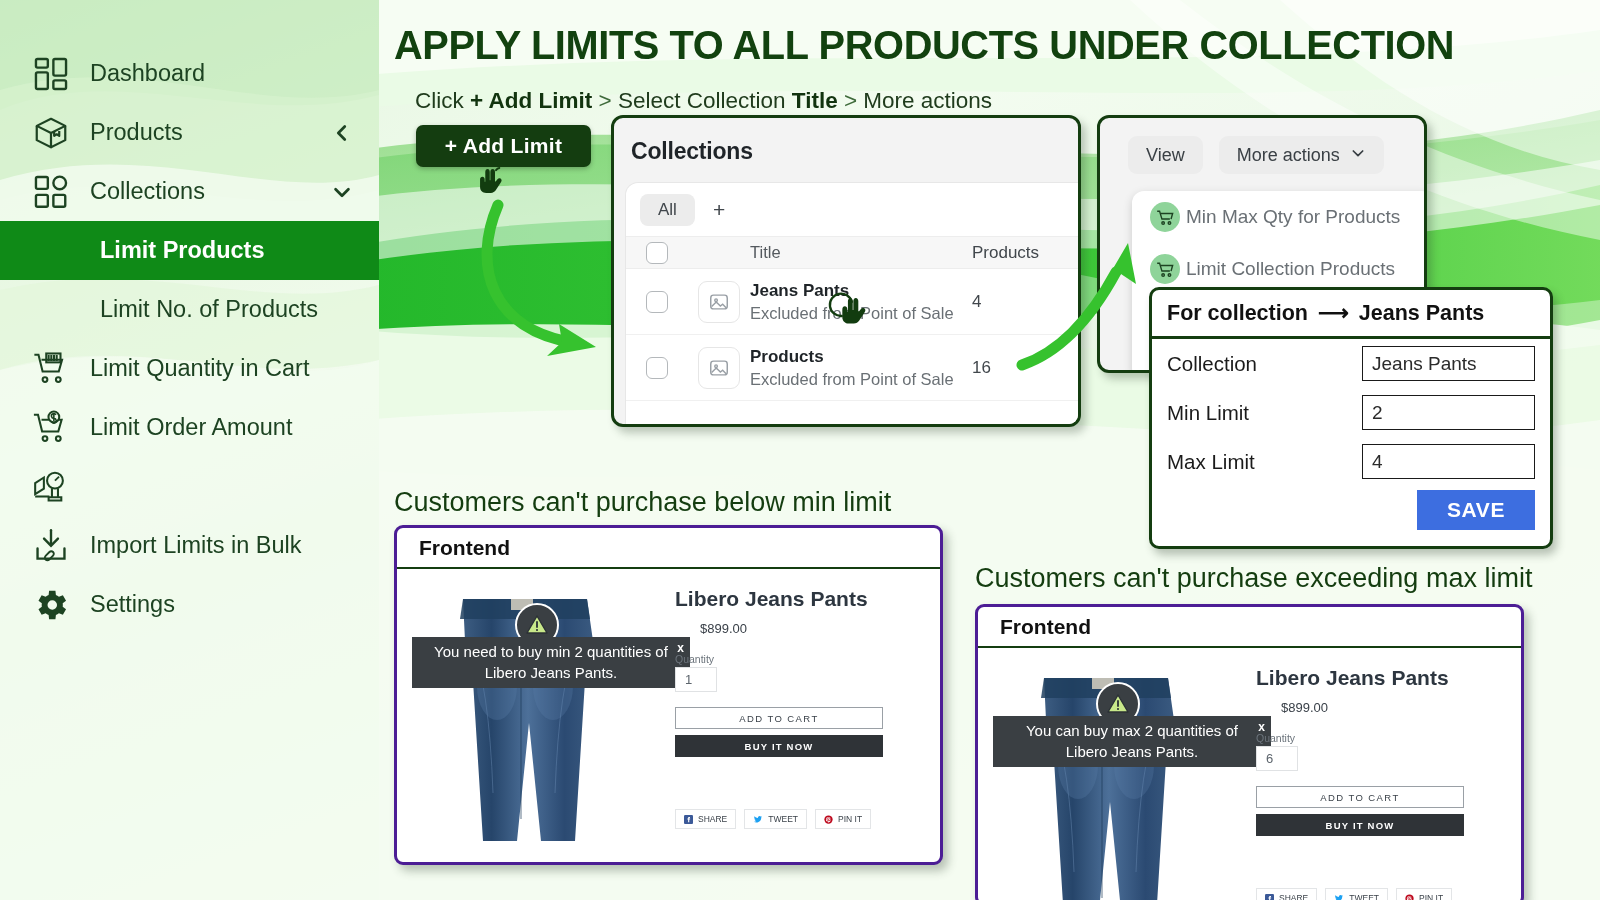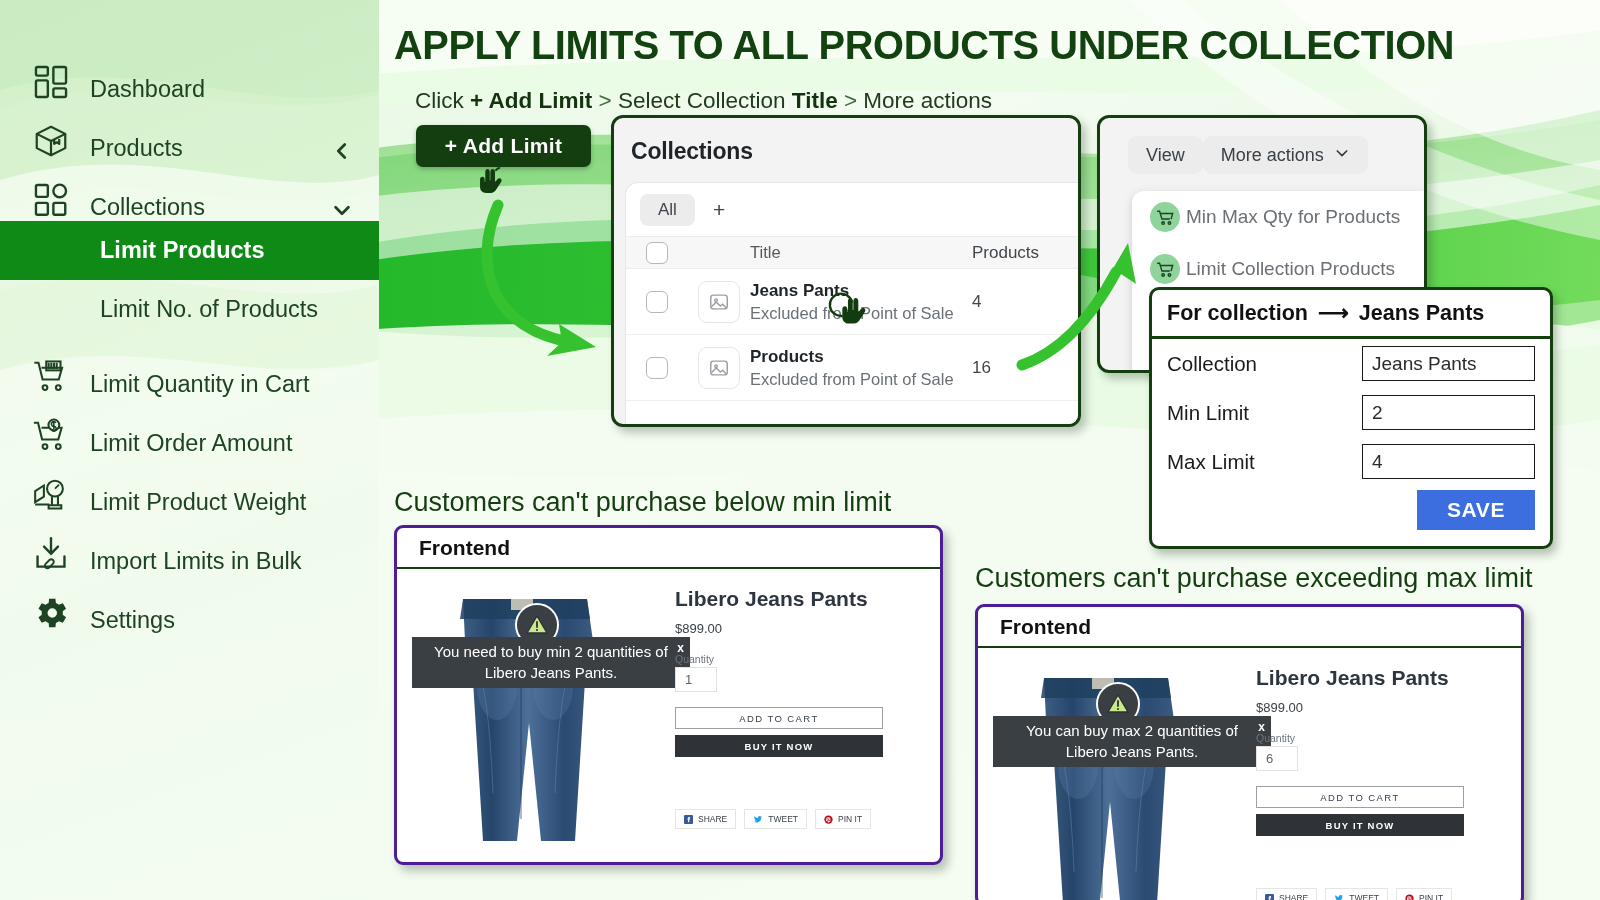--- a/index.html
+++ b/index.html
@@ -16,21 +16,21 @@
   #bg svg { position: absolute; inset: 0; width: 1600px; height: 900px; }
 
   
   #sidebar {
     position: absolute; left: 0; top: 0; width: 379px; height: 900px; z-index: 5;
     background: linear-gradient(160deg,#d4efcd 0%, #e6f7e0 22%, #f2fbee 46%, #eaf8e4 62%, #f6fdf4 100%);
   }
   #sidebar .swirls { position:absolute; inset:0; width:379px; height:900px; }
   .nav { position: relative; z-index: 2; padding-top: 44px; }
   .nav-item {
-    display: flex; align-items: flex-end; gap: 18px;
+    display: flex; align-items: center; gap: 18px;
     height: 59px; padding-left: 30px; padding-right: 26px;
     color: #1d4322; font-size: 23.5px; cursor: pointer;
   }
   .nav-item .ico { width: 42px; height: 42px; flex: 0 0 42px;
                    display:flex; align-items:center; justify-content:center; }
   .nav-item .lbl { flex: 1 1 auto; white-space: nowrap; }
   .nav-item .chev { width: 22px; height: 22px; flex: 0 0 22px; }
   .nav-sub { padding-left: 100px; font-size: 23.5px; height: 59px;
              display:flex; align-items:center; color:#1d4322; cursor:pointer; }
   .nav-sub.active { background: #0f8a17; color: #ffffff; font-weight: bold; }
@@ -88,21 +88,21 @@
   .c-thumb { width:62px; display:flex; justify-content:center; }
   .thumb { width:42px; height:42px; border:1px solid #e6e6e6; border-radius:9px;
            display:flex; align-items:center; justify-content:center; background:#fff;}
   .c-title { flex:1 1 auto; }
   .c-title .t1 { font-weight:bold; color:#1f2428; font-size:17px; }
   .c-title .t2 { color:#6a7075; font-size:16.5px; margin-top:3px; }
   .c-prod { width:110px; color:#41474c; font-size:17px; }
 
   
   #actions-card { left: 718px; top: 115px; width: 330px; height: 258px; background:#f3f3f3; }
-  #actions-card .btnrow { display:flex; gap:0; padding:18px 0 0 28px; }
+  #actions-card .btnrow { display:flex; gap:16px; padding:18px 0 0 28px; }
   .pill { background:#ececec; border-radius:9px; height:38px; display:flex;
           align-items:center; padding:0 18px; font-size:18px; color:#3a4045; cursor:pointer;}
   .pill .cdown { margin-left:10px; }
   #actions-menu { position:absolute; left:32px; top:73px; right:-10px; bottom:-10px;
                   background:#fff; border-radius:12px; box-shadow:0 3px 10px rgba(0,0,0,.16); }
   .mitem { display:flex; align-items:center; gap:6px; height:52px; padding-left:18px;
            font-size:19px; color:#6a7075; cursor:pointer; }
   .mico { width:30px; height:30px; border-radius:50%; background:#8fd49a;
           display:flex; align-items:center; justify-content:center; flex:0 0 30px; }
   #actions-menu .blue-btn { position:absolute; left:18px; top:170px; width:40px; height:34px;
@@ -132,21 +132,21 @@
 
   
   .fe { border:3px solid #4c1d95; border-radius:9px; background:#fff; overflow:hidden;
         position:absolute; box-shadow: 5px 6px 10px rgba(40,60,40,.3); }
   .fe .fe-head { height:41px; border-bottom:2px solid #143d10; display:flex;
                  align-items:center; padding-left:22px; font-size:21px; font-weight:bold; color:#111; }
   .fe-body { position:relative; }
   .fe .pimg { position:absolute; }
   .jeans { width:100%; height:100%; }
   .fe .pname { position:absolute; font-weight:bold; color:#2d3640;text-align:right; }
-  .fe .pprice { position:absolute; color:#3a4149; }
+  .fe .pprice { position:absolute; color:#3a4149;margin-left:25px; }
   .fe .qlabel { position:absolute; color:#6c747c; }
   .fe .qbox { position:absolute; border:1px solid #e0e2e4; background:#fff;
               display:flex; align-items:center; padding-left:9px; color:#5c646c; }
   .fe .atc { position:absolute; border:1px solid #9aa0a6; display:flex;
              align-items:center; justify-content:center; color:#3a4149;
              letter-spacing:1.4px; }
   .fe .bin { position:absolute; background:#2f3337; color:#fff; display:flex;
              align-items:center; justify-content:center; letter-spacing:1.2px; font-weight:bold; }
   .fe .social { position:absolute; display:flex; gap:8px; }
   .fe .sbtn { border:1px solid #e3e5e7; display:flex; align-items:center; gap:5px;
@@ -293,21 +293,20 @@
     <div class="nav-item">
       <span class="ico">
         <svg width="38" height="38" viewBox="0 0 24 24" fill="none" stroke="#1d4322" stroke-width="1.3">
           <path d="M2 9.5 L7.5 6 v7 L2 16.5 Z"></path>
           <circle cx="14.5" cy="8" r="5"></circle>
             <path d="M14.5 8 l2.6 -2.6" stroke-width="1.1"></path>
           <path d="M12.6 13 v5.2 M16.4 13 v5.2 M10.5 18.5 h8 v2 h-8z"></path>
           <path d="M2 18 h9"></path>
         </svg>
       </span>
-      <span class="lbl">Limit Product Weight</span>
       <span class="chev"></span>
     </div>
 
     <div class="nav-item">
       <span class="ico">
         <svg width="38" height="38" viewBox="0 0 24 24" fill="none" stroke="#1d4322" stroke-width="1.5" stroke-linecap="round">
           <path d="M12 2 v9"></path>
             <path d="M7.6 7.3 L12 11.8 L16.4 7.3"></path>
           <path d="M3.5 13.5 v6.5 h17 v-6.5" stroke-width="1.5"></path>
           <path d="M8.6 18.2 l2.4 -2.4 a1.6 1.6 0 1 1 2.3 2.3 l-2.4 2.4 a1.6 1.6 0 1 1 -2.3 -2.3z" stroke-width="1.2"></path>

